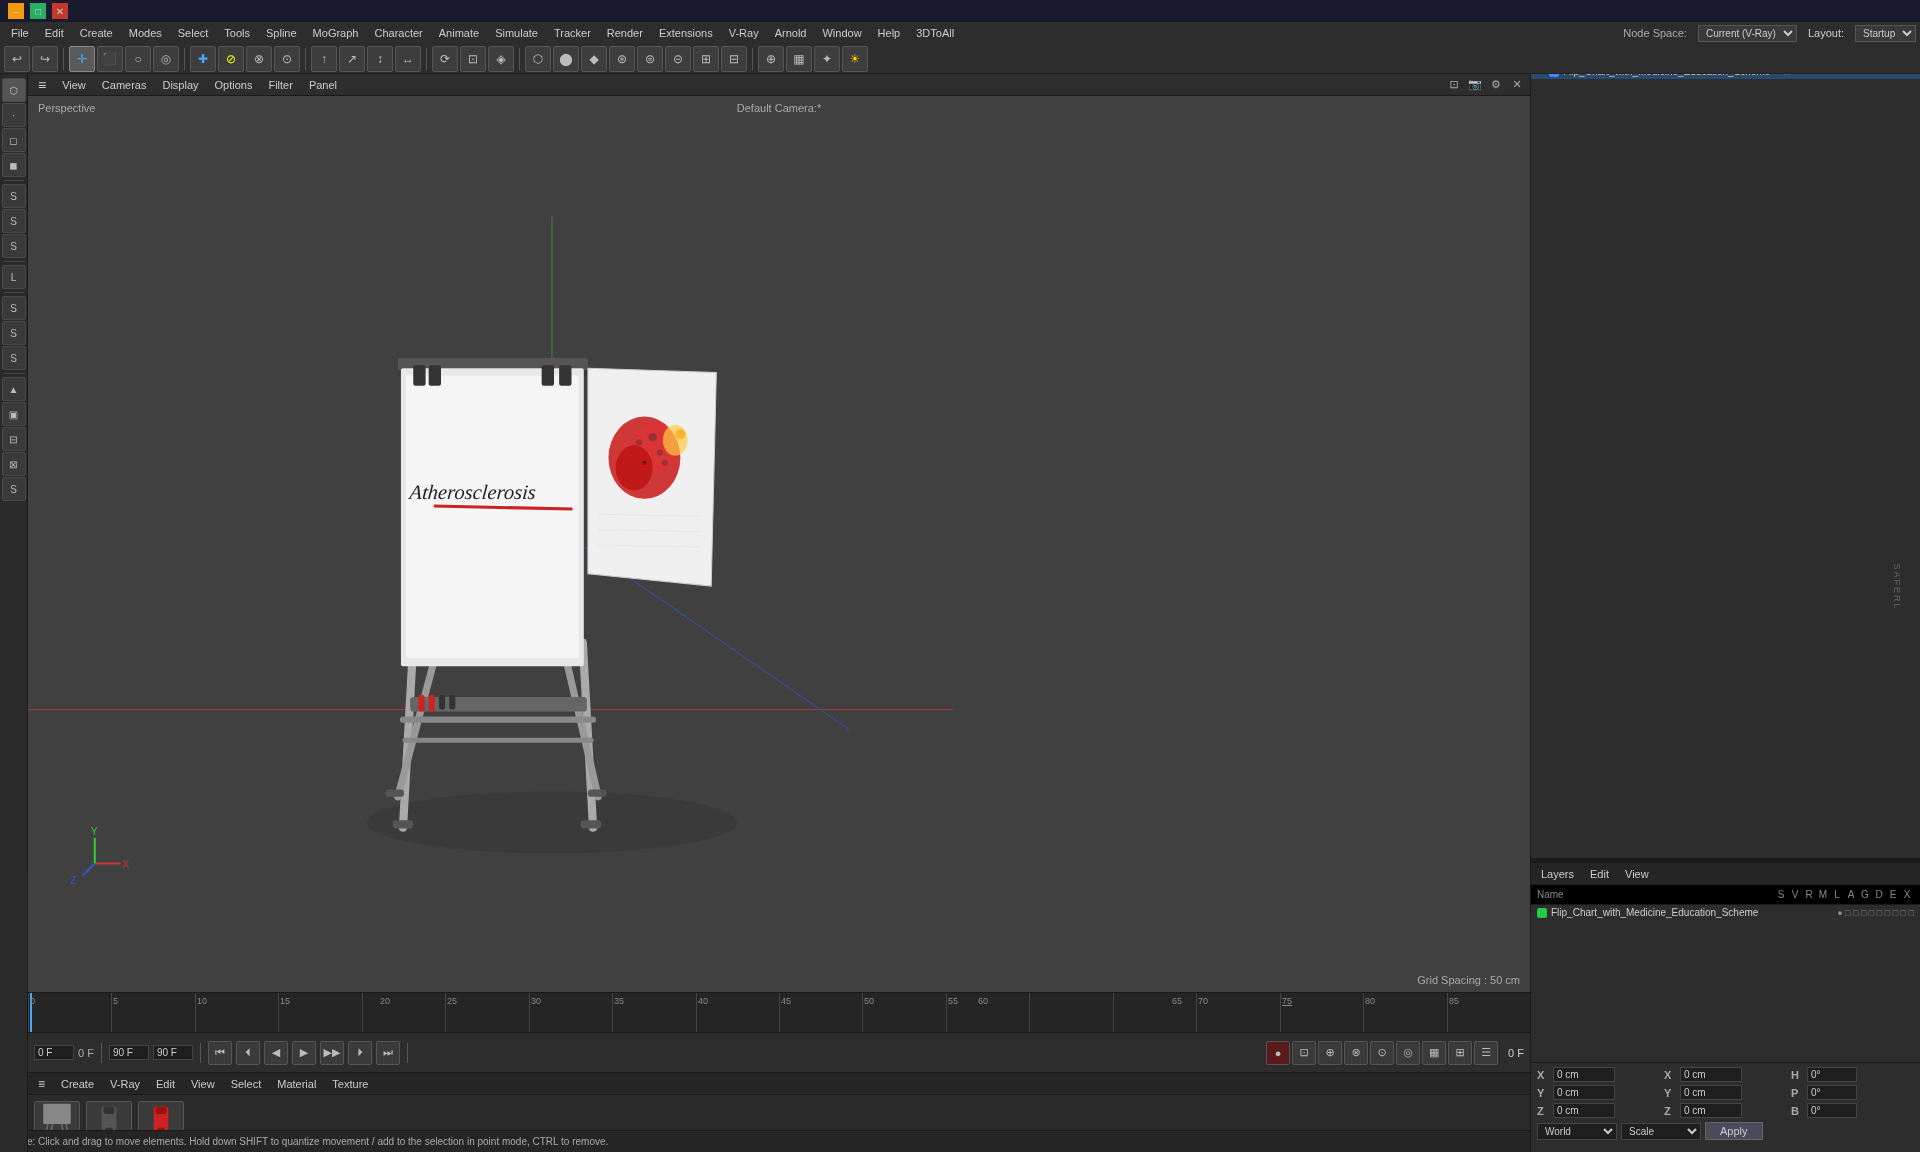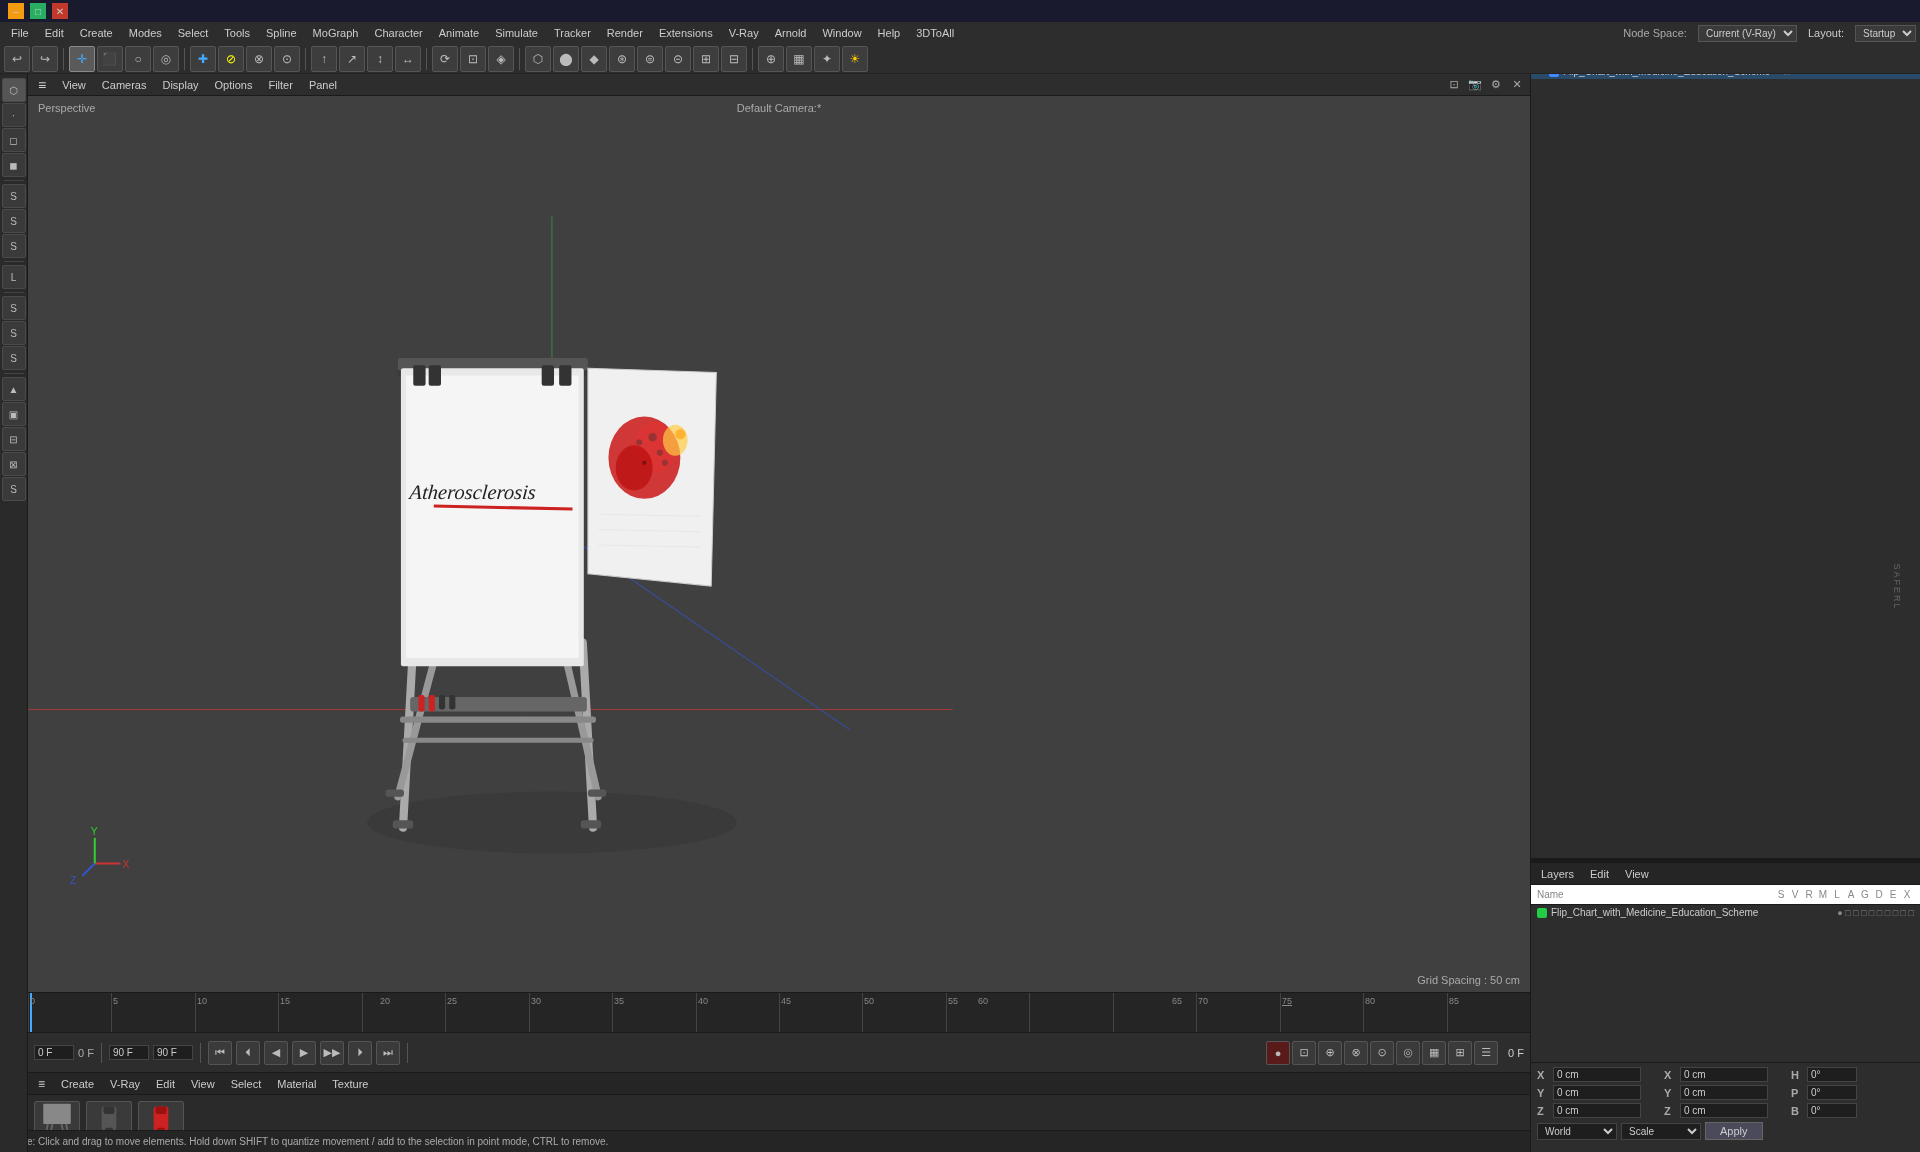--- a/index.html
+++ b/index.html
@@ -216,21 +216,21 @@
       align-items: center;
       padding: 0 4px;
       border-bottom: 1px solid #1a1a1a;
       gap: 4px;
     }
     #layers-toolbar span {
       padding: 2px 6px; cursor: pointer; font-size: 11px; color: #ccc;
     }
     #layers-col-header {
       height: 20px;
-      background: #ffffff;
+      background: #000000;
       display: flex;
       align-items: center;
       padding: 0 6px;
       font-size: 10px;
       color: #888;
       border-bottom: 1px solid #1a1a1a;
     }
     .layer-item {
       display: flex;
       align-items: center;
@@ -262,21 +262,21 @@
       width: 12px;
       font-size: 11px;
       font-weight: bold;
       color: #aaa;
     }
     .coord-field {
       background: #1e1e1e;
       border: 1px solid #444;
       color: #ccc;
       font-size: 10px;
-      width: 88px;
+      width: 62px;
       padding: 1px 3px;
     }
     .coord-pair { display: flex; align-items: center; gap: 4px; flex: 1; }
 
     
     #coords-bottom {
       display: flex;
       align-items: center;
       gap: 4px;
       margin-top: 4px;

